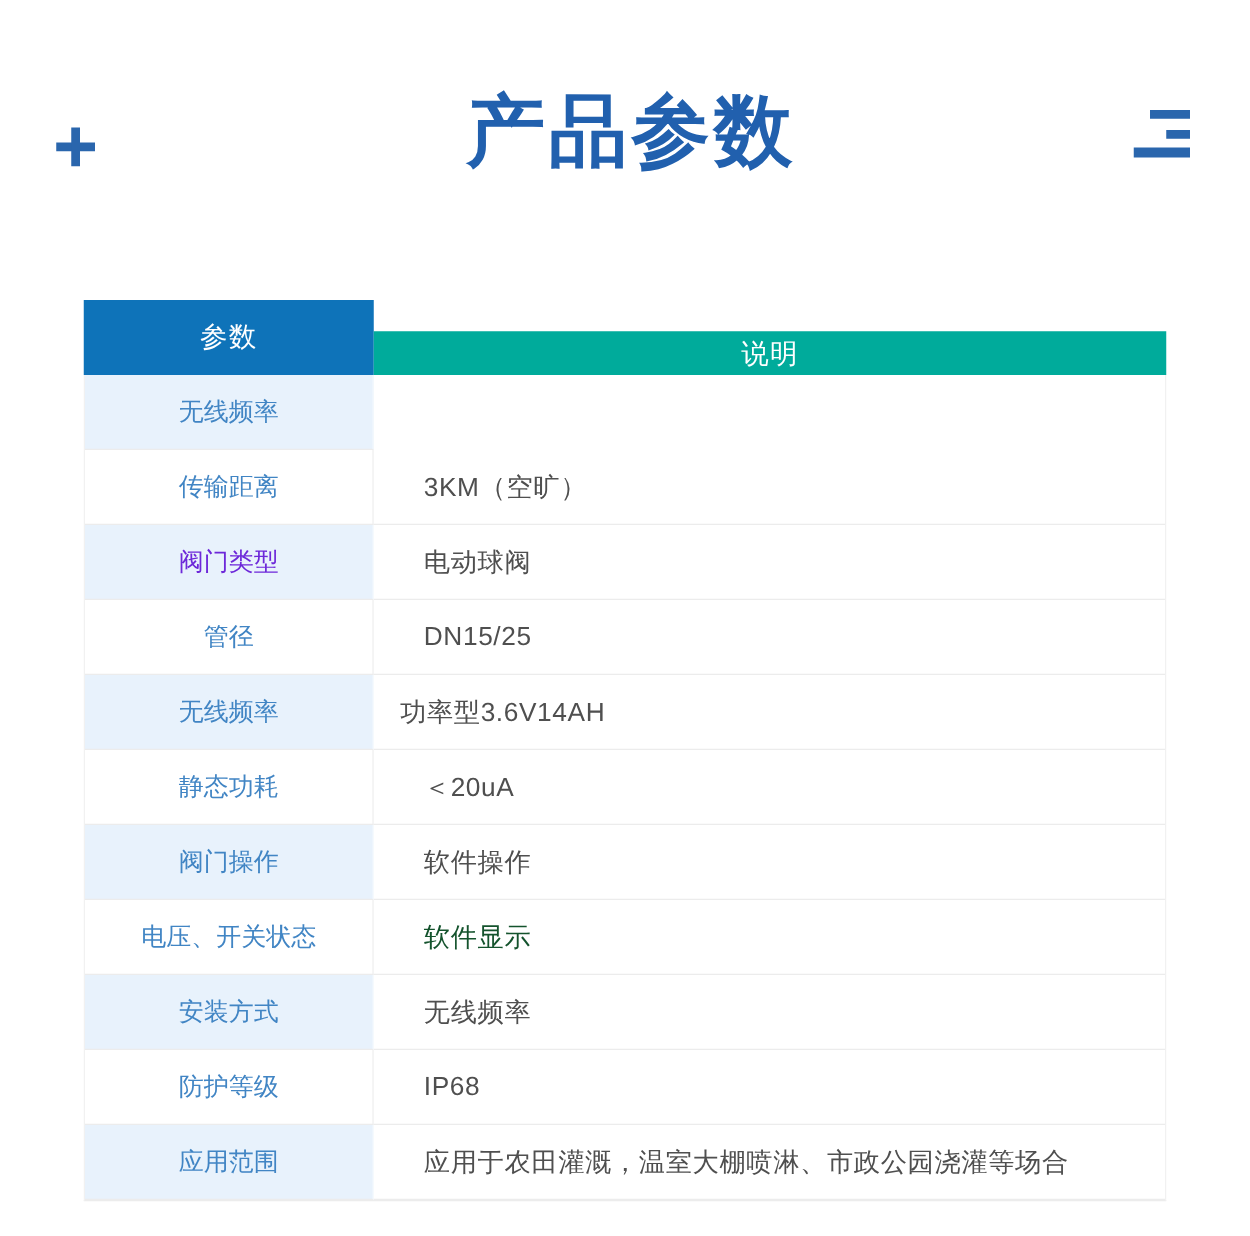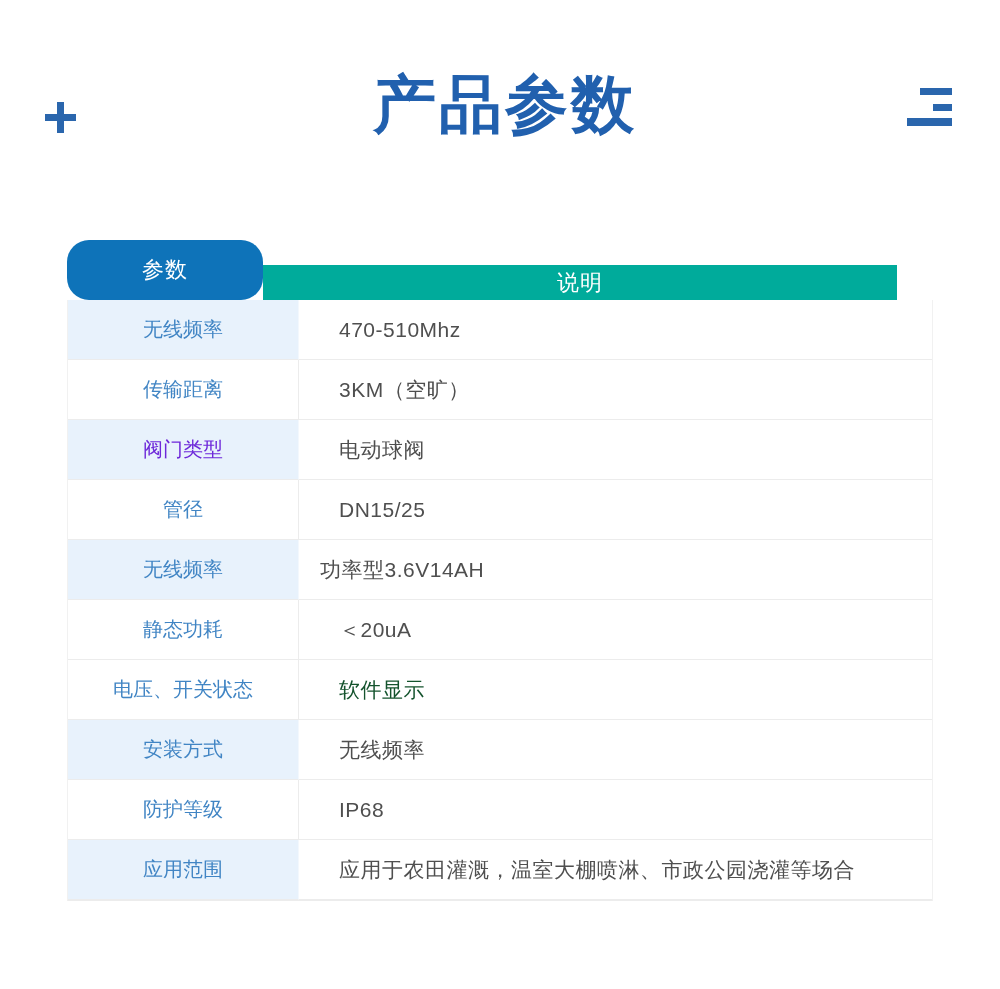--- a/index.html
+++ b/index.html
@@ -32,21 +32,21 @@
   
   .spec-table {
     position: absolute; left: 67px; top: 240px;
     width: 866px;
   }
   .thead { display: flex; height: 60px; }
   .th {
     display: flex; align-items: center; justify-content: center;
     color: #ffffff; font-size: 22px; letter-spacing: 1px;
   }
-  .th-param { width: 196px; border-radius: 22px; }
+  .th-param { width: 232px; }
   .th-desc  { width: 634px; margin-top: 25px; }
 
   .tbody {
     border-left: 1px solid #f1f1f1;
     border-right: 1px solid #f1f1f1;
     border-bottom: 1px solid #ececec;
   }
   .tr { display: flex; height: 60px; }
   .td-label {
     width: 231px; flex: none;
@@ -85,21 +85,20 @@
 
 <div class="spec-table">
   <div class="thead">
     <div class="th th-param" style="background: rgb(14, 115, 185);">参数</div>
     <div class="th th-desc" style="background: rgb(0, 171, 155);">说明</div>
   </div>
   <div class="tbody">
 
   <div class="tr alt">
       <div class="td-label" style="color: rgb(65, 133, 196);">无线频率</div>
-      <div class="td-value" style="color: rgb(79, 79, 79);">470-510Mhz</div>
     </div>
       <div class="tr">
       <div class="td-label" style="color: rgb(65, 133, 196);">传输距离</div>
       <div class="td-value" style="color: rgb(79, 79, 79);">3KM（空旷）</div>
     </div>
       <div class="tr alt">
       <div class="td-label" style="color: #6d28d9;">阀门类型</div>
       <div class="td-value" style="color: rgb(79, 79, 79);">电动球阀</div>
     </div>
       <div class="tr">
@@ -107,20 +106,24 @@
       <div class="td-value" style="color: rgb(79, 79, 79);">DN15/25</div>
     </div>
       <div class="tr alt">
       <div class="td-label" style="color: rgb(65, 133, 196);">无线频率</div>
       <div class="td-value" style="color: rgb(79, 79, 79); padding-left: 21px;">功率型3.6V14AH</div>
     </div>
       <div class="tr">
       <div class="td-label" style="color: rgb(65, 133, 196);">静态功耗</div>
       <div class="td-value" style="color: rgb(79, 79, 79);">＜20uA</div>
     </div>
+      <div class="tr alt">
+      <div class="td-label" style="color: rgb(65, 133, 196);">阀门操作</div>
+      <div class="td-value" style="color: rgb(79, 79, 79);">软件操作</div>
+    </div>
       <div class="tr">
       <div class="td-label" style="color: rgb(65, 133, 196);">电压、开关状态</div>
       <div class="td-value" style="color: #14532d;">软件显示</div>
     </div>
       <div class="tr alt">
       <div class="td-label" style="color: rgb(65, 133, 196);">安装方式</div>
       <div class="td-value" style="color: rgb(79, 79, 79);">无线频率</div>
     </div>
       <div class="tr">
       <div class="td-label" style="color: rgb(65, 133, 196);">防护等级</div>

